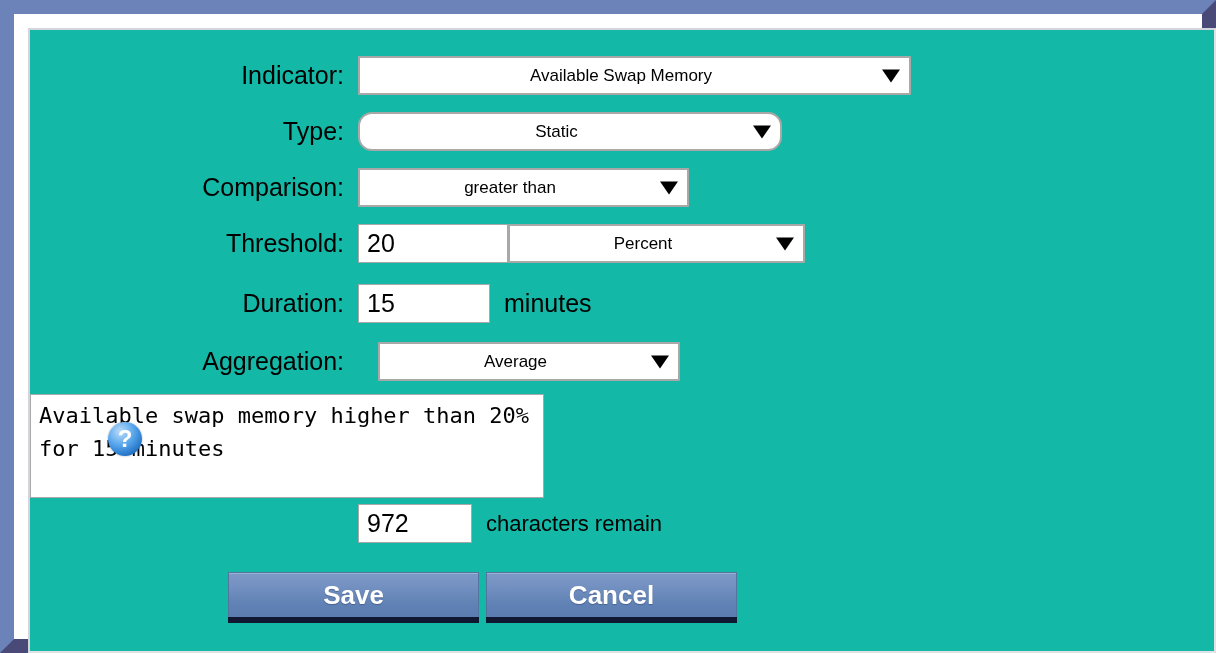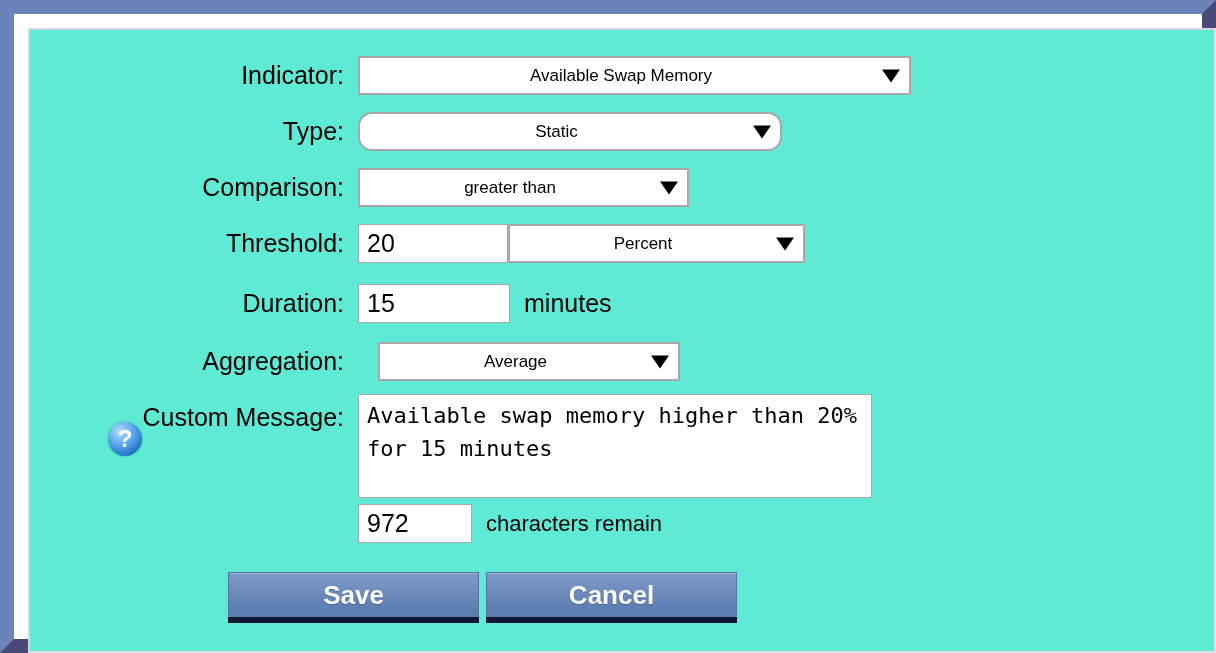--- a/index.html
+++ b/index.html
@@ -28,21 +28,21 @@
     border-bottom: 14px solid #494a77;
     background: #ffffff;
   }
   .window-inner {
     position: absolute;
     left: 14px;
     top: 14px;
     width: 1188px;
     height: 625px;
     box-sizing: border-box;
-    background: #5eead4;
+    background: #14b8a6;
     border: 2px solid #e2e2e6;
     border-top-color: #d4d4dc;
     border-left-color: #d4d4dc;
     overflow: hidden;
   }
 
   
   .form {
     position: absolute;
     left: 0;
@@ -237,37 +237,36 @@
           <div class="select" style="width:297px; ">
             <span class="sel-text">Percent</span>
             <span class="arrow"></span>
           </div>
         </div>
       </div>
 
       <div class="row" style="top:254px;">
         <div class="label-cell">Duration:</div>
         <div class="field-cell">
-          <div class="text-input" style="width:152px;">15</div>
+          <div class="text-input" style="width:132px;">15</div>
           <span class="unit-text">minutes</span>
         </div>
       </div>
 
       <div class="row" style="top:312px;">
         <div class="label-cell">Aggregation:</div>
         <div class="field-cell">
           <div class="select" style="width:302px;margin-left:20px;">
             <span class="sel-text">Average</span>
             <span class="arrow"></span>
           </div>
         </div>
       </div>
 
       <div class="row" style="top:364px;">
-        <div class="label-cell" style="line-height:46px;">Custom Message:</div>
         <div class="field-cell">
           <div class="textarea-box">Available swap memory higher than 20% for 15 minutes</div>
         </div>
       </div>
 
       <div class="row" style="top:474px;">
         <div class="label-cell"></div>
         <div class="field-cell">
           <div class="text-input" style="width:114px;">972</div>
           <span class="unit-text" style="font-size:22px;">characters remain</span>

